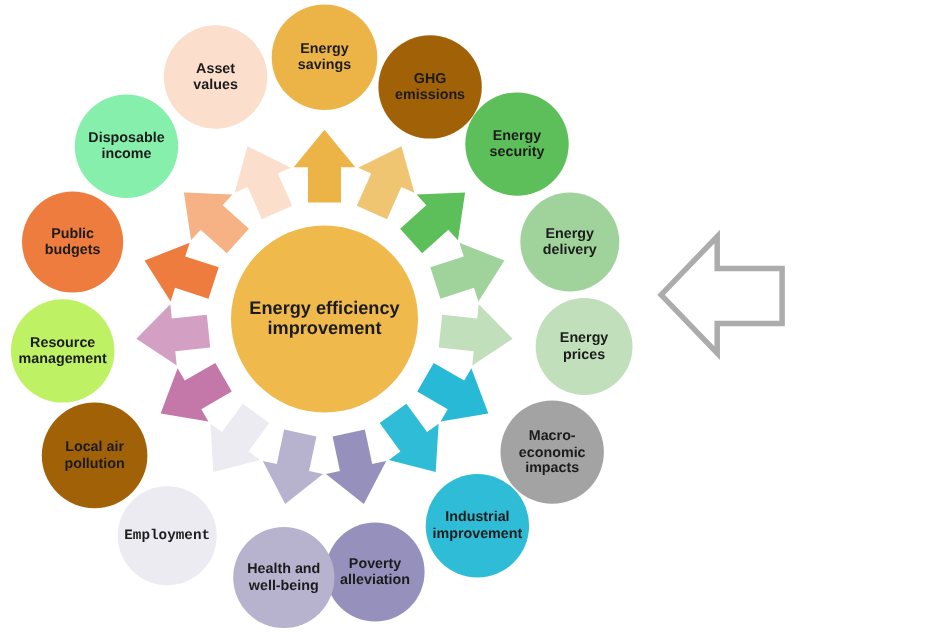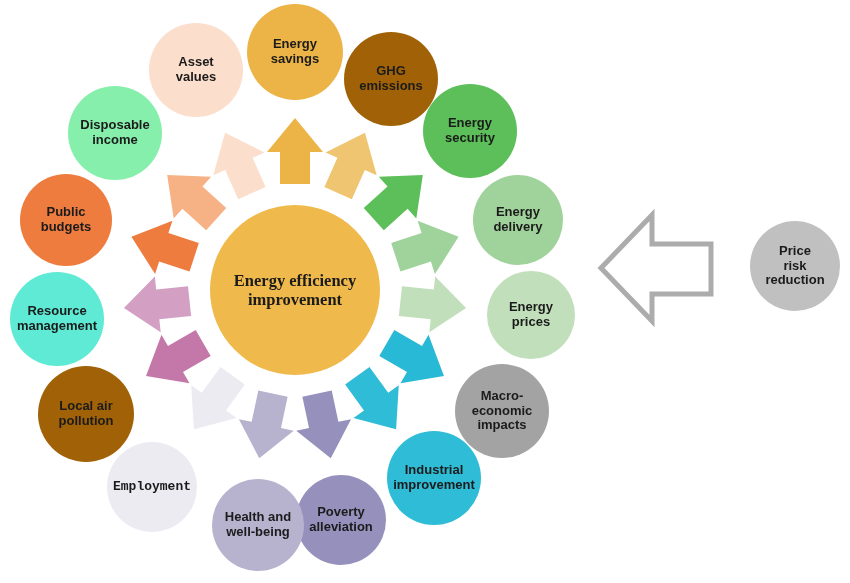--- a/index.html
+++ b/index.html
@@ -22,21 +22,21 @@
     color: #1b1b1b;
     font-weight: 700;
   }
   .bubble-label {
     display: block;
     width: 100%;
     white-space: pre-line;
     line-height: 1.12;
     font-size: 13px;
   }
-  #center-circle { left: 210px; top: 205px; width: 170px; height: 170px; font-family: Liberation Serif, serif; }
+  #center-circle { left: 210px; top: 205px; width: 170px; height: 170px; }
   #center-circle .bubble-label { font-size: 16.5px; line-height: 1.18; }
   #price-circle { left: 750px; top: 221px; width: 90px; height: 90px; }
 </style>
 </head>
 <body>
 
 <div id="stage">
 
   <svg id="arrow-ring" class="layer" width="850" height="583">
       <g transform="translate(295 290) rotate(0)">
@@ -124,21 +124,21 @@
       <span class="bubble-label">Health and
 well-being</span>
     </div>
       <div class="bubble ring-bubble" style="left: 107px; top: 442px; height: 90px; width: 90px; background: rgb(236, 235, 242); font-family: Liberation Mono, monospace;">
       <span class="bubble-label">Employment</span>
     </div>
       <div class="bubble ring-bubble" style="left: 38px; top: 366px; height: 96px; width: 96px; background: #a16207; justify-content: flex-end;">
       <span class="bubble-label">Local air
 pollution</span>
     </div>
-      <div class="bubble ring-bubble" style="left: 10px; top: 272px; height: 94px; width: 94px; background: #5eead4;">
+      <div class="bubble ring-bubble" style="left: 10px; top: 272px; height: 94px; width: 94px; background: #bef264;">
       <span class="bubble-label">Resource
 management</span>
     </div>
       <div class="bubble ring-bubble" style="left: 20px; top: 174px; height: 92px; width: 92px; background: rgb(238, 124, 62);">
       <span class="bubble-label">Public
 budgets</span>
     </div>
       <div class="bubble ring-bubble" style="left: 68px; top: 86px; height: 94px; width: 94px; background: #86efac;">
       <span class="bubble-label">Disposable
 income</span>
@@ -151,19 +151,14 @@
 
   <div id="center-circle" class="bubble" style="background: rgb(239, 185, 75);">
     <span class="bubble-label">Energy efficiency
 improvement</span>
   </div>
 
   <svg class="layer" width="850" height="583">
     <polygon id="hollow-arrow" points="601,268 652,215 652,244 711,244 711,294 652,294 652,321" fill="#FFFFFF" stroke="#ACACAC" stroke-width="5"></polygon>
   </svg>
 
-  <div id="price-circle" class="bubble" style="background: rgb(192, 192, 192);">
-    <span class="bubble-label">Price
-risk
-reduction</span>
-  </div>
 
 </div>
 
 </body></html>

